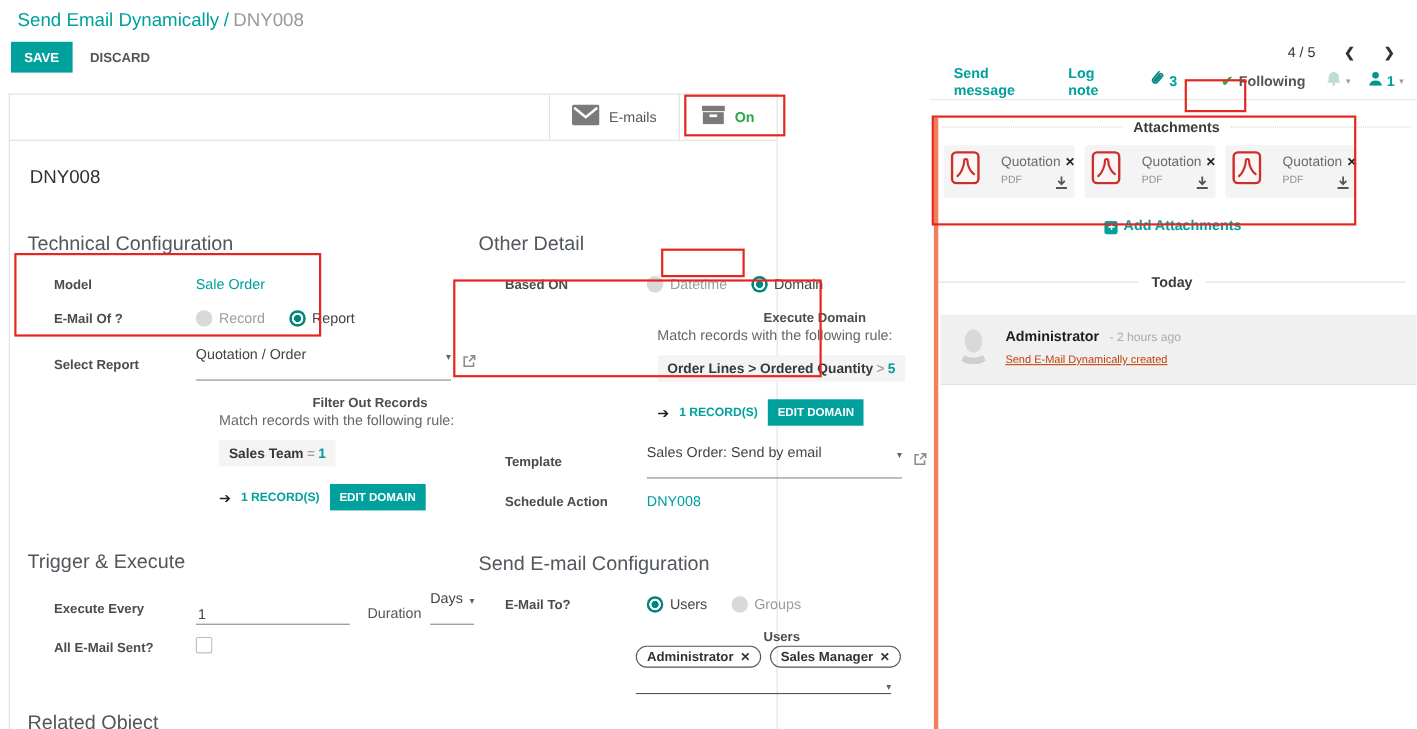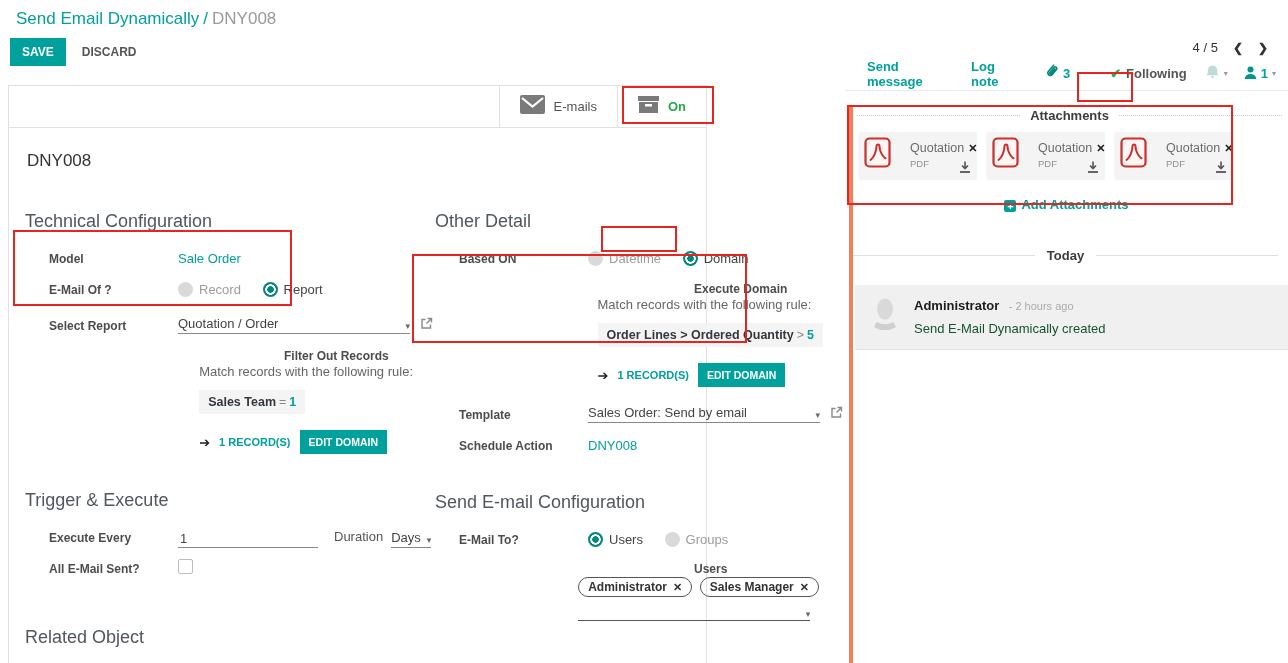--- a/index.html
+++ b/index.html
@@ -10,21 +10,21 @@
   
   .breadcrumb { position:absolute; left:16px; top:9px; font-size:17px; }
   .bc-link { color:#00a09d; cursor:pointer; }
   .bc-sep { color:#00a09d; margin:0 4px; }
   .bc-current { color:#9a9a9a; }
   .cp-buttons { position:absolute; left:10px; top:38px; display:flex; align-items:center; gap:16px; }
   .btn-save { background:#00a09d; color:#fff; border:none; font-size:12px; font-weight:700;
               padding:7px 12px; cursor:pointer; font-family:inherit; }
   .btn-discard { background:none; border:none; color:#555; font-size:12px; font-weight:700;
                  cursor:pointer; font-family:inherit; }
-  .pager { position:absolute; right:20px; top:40px; display:flex; align-items:center; gap:15px;
+  .pager { position:absolute; right:20px; top:40px; display:flex; align-items:center; gap:26px;
            font-size:13px; color:#333; }
   .pager .chev { font-size:12px; color:#333; cursor:pointer; font-weight:700; }
 
   
   .sheet { position:absolute; left:8px; top:85px; width:699px; height:578px;
            background:#fff; border:1px solid #e0e0e0; border-bottom:none; }
   .statusbar { height:42px; border-bottom:1px solid #e0e0e0; display:flex; justify-content:flex-end; }
   .stat-btn { display:flex; align-items:center; gap:9px; padding:0 20px;
               border-left:1px solid #e0e0e0; cursor:pointer; }
   .stat-btn .lbl { font-size:13px; color:#555; }
@@ -44,21 +44,21 @@
 
   .radio { display:inline-block; width:15px; height:15px; border-radius:50%; vertical-align:-3px;
            margin-right:6px; cursor:pointer; }
   .radio.off { background:#d9d9d9; }
   .radio.on  { background:radial-gradient(circle,#00877c 0 3px,#fff 3.5px 5px,#00877c 5.5px 100%); }
   .opt { font-size:13px; margin-right:18px; cursor:pointer; }
   .opt .ol-off { color:#9c9c9c; }
   .opt .ol-on { color:#444; }
 
   .sel-underline { display:flex; align-items:flex-end; justify-content:space-between;
-                   border-bottom:1px solid #888; width:232px; padding-bottom:2px; cursor:pointer; }
+                   border-bottom:1px solid #888; width:232px; padding-bottom:16px; cursor:pointer; }
   .sel-underline.small { width:40px; }
   .caret { font-size:9px; color:#666; margin-left:6px; }
   .extlink { margin-left:10px; cursor:pointer; }
   .input-underline { border:none; border-bottom:1px solid #888; width:140px; font-size:13px;
                      color:#444; font-family:inherit; padding:1px 2px; outline:none; background:transparent; }
 
   .match-txt { font-size:13px; color:#666; }
   .chip { display:inline-block; background:#f4f4f4; padding:5px 9px; margin:11px 0 3px 0; font-size:12.5px; }
   .chip b { color:#33383d; }
   .chip .op { color:#888; margin:0 3px; }
@@ -111,21 +111,21 @@
   .plusbox { display:inline-block; width:12px; height:12px; background:#00a09d; color:#fff;
              font-size:11px; line-height:12px; text-align:center; border-radius:2px; margin-right:5px;
              vertical-align:-1px; font-weight:700; }
   .today-divider { display:flex; align-items:center; margin:36px 10px 0 8px; }
   .today-divider .ln { flex:1; border-top:1px solid #dedede; }
   .today-divider .t { margin:0 12px; font-size:13px; font-weight:700; color:#3c3c3c; }
   .message { margin-top:22px; margin-left:10px; background:#f0f0f0; border-bottom:1px solid #e2e2e2;
              padding:11px 12px 13px 13px; display:flex; gap:12px; }
   .msg-author { font-size:13px; font-weight:700; color:#1c1c1c; display:inline; }
   .msg-time { font-size:11px; color:#ababab; margin-left:5px; }
-  .msg-body { font-size:13px; color:#14532d; margin-top:7px; }
+  .msg-body { font-size:10px; color:#c2410c; margin-top:7px;text-decoration:underline; }
 
   
   .ann { position:absolute; border:2px solid #e52620; pointer-events:none; z-index:9; }
   #ann-emails { left:622px; top:86px; width:92px; height:38px; }
   #ann-tech   { left:13px;  top:230px; width:279px; height:76px; }
   #ann-domain { left:601px; top:226px; width:76px;  height:26px; }
   #ann-exec   { left:412px; top:254px; width:335px; height:89px; }
   #ann-clip   { left:1077px; top:72px; width:56px;  height:30px; }
   #ann-attach { left:847px; top:105px; width:386px; height:100px; }
   .orange-line { position:absolute; left:849px; top:107px; width:4px; height:556px;

